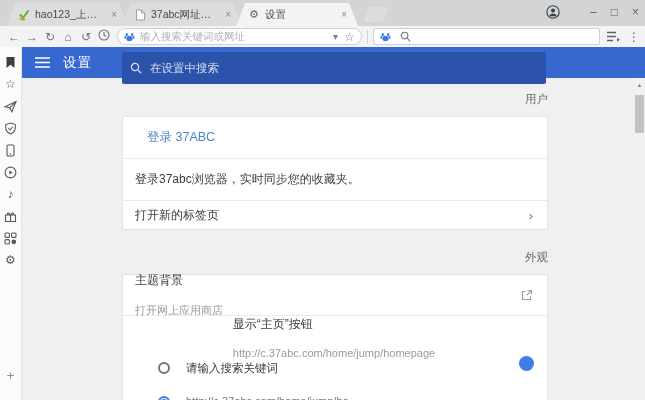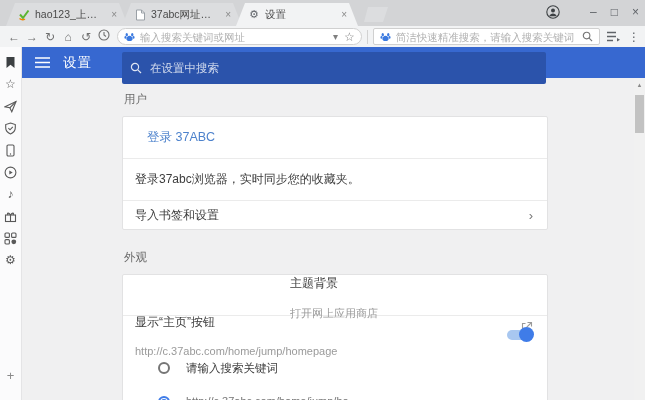--- a/index.html
+++ b/index.html
@@ -23,21 +23,21 @@
   .win-controls { position:absolute; top:3px; right:6px; display:flex; align-items:center; gap:14px; }
   .win-btn { font-size:12px; color:#5f6368; line-height:18px; }
   .profile-btn { margin-right:16px; display:flex; }
 
   
   .toolbar { height:21px; background:#f2f3f4; display:flex; align-items:center; padding:0 5px; }
   .nav-ic { width:18px; text-align:center; font-size:12px; color:#707070; flex:0 0 auto; }
   .omnibox { width:250px; height:17px; background:#fff; border:1px solid #d0d0d0; border-radius:9px;
     display:flex; align-items:center; padding:0 6px; margin-left:4px; }
   .omnibox input, .sbox input { border:none; outline:none; flex:1; font-size:10.5px; color:#555;
-    background:transparent; min-width:0; font-family:Liberation Sans, sans-serif; }
+    background:transparent; min-width:0; font-family:Liberation Mono, monospace; }
   .omnibox input::placeholder, .sbox input::placeholder { color:#b0b0b0; }
   .ob-right { display:flex; align-items:center; gap:6px; margin-left:auto; }
   .glyph-sm { font-size:10px; color:#808080; }
   .tb-sep { width:1px; height:14px; background:#d2d2d2; margin:0 5px; }
   .sbox { width:232px; height:17px; background:#fff; border:1px solid #d0d0d0; border-radius:2px;
     display:flex; align-items:center; padding:0 6px; }
   .tb-right { display:flex; align-items:center; gap:8px; margin-left:6px; }
   .dots { font-size:12px; color:#5f6368; letter-spacing:0; }
 
   
@@ -53,21 +53,21 @@
   .hamburger { margin-left:13px; display:flex; }
   .set-title { color:#fff; font-size:13.5px; margin-left:13px; letter-spacing:1px; }
   .hdr-search { position:absolute; left:100px; top:5px; width:424px; height:21px; background:#2b53ab;
     border-radius:2px; display:flex; align-items:center; padding:16px 8px; gap:8px; }
   .hdr-search input { border:none; outline:none; background:transparent; color:#fff; flex:1;
     font-size:11.5px; font-family:inherit; }
   .hdr-search input::placeholder { color:rgba(255,255,255,.78); }
 
   .settings-body { position:absolute; top:31px; left:0; right:11px; bottom:0; overflow:hidden; }
   .col { margin-left:100px; width:426px; }
-  .sec-head { font-size:11.5px; color:#696969; margin:14px 0 9px 2px; }
+  .sec-head { font-size:11.5px; color:#696969; margin:14px 0 9px 2px;text-align:right; }
   .card { background:#fff; border:1px solid #e2e2e3; border-radius:2px; }
   .row { display:flex; align-items:center; padding:0 14px 0 12px; }
   .divider { border-top:1px solid #ebebeb; }
   .link { color:#4d82cc; font-size:12.5px; }
   .row-text { font-size:12px; color:#3c3c3c; }
   .row-sub { font-size:11px; color:#9a9a9a; margin-top:14px; }
   .chev { margin-left:auto; color:#777; font-size:13px; }
   .two-line { display:flex; flex-direction:column; justify-content:center; }
 
   .toggle { margin-left:auto; width:26px; height:10px; background:#a8c7f0; border-radius:5px; position:relative; }
@@ -164,21 +164,20 @@
   <div class="sbox">
     <span style="display:flex;margin-right:5px;">
       <svg width="11" height="11" viewBox="0 0 12 12">
           <ellipse cx="3" cy="4" rx="1.3" ry="1.8" fill="#3b7ae0"></ellipse>
           <ellipse cx="9" cy="4" rx="1.3" ry="1.8" fill="#3b7ae0"></ellipse>
           <ellipse cx="1.6" cy="7" rx="1.1" ry="1.5" fill="#3b7ae0"></ellipse>
           <ellipse cx="10.4" cy="7" rx="1.1" ry="1.5" fill="#3b7ae0"></ellipse>
           <path d="M6 5.2c1.8 0 3.4 1.6 3.4 3.4 0 1.4-1.2 2.2-3.4 2.2S2.6 10 2.6 8.6C2.6 6.8 4.2 5.2 6 5.2z" fill="#3b7ae0"></path>
         </svg>
     </span>
-    <input placeholder="简洁快速精准搜索，请输入搜索关键词" style="">
     <span style="display:flex;margin-left:4px;">
       <svg width="11" height="11" viewBox="0 0 12 12">
           <circle cx="5" cy="5" r="3.6" fill="none" stroke="#757575" stroke-width="1.2"></circle>
           <path d="M7.8 7.8L11 11" stroke="#757575" stroke-width="1.2"></path>
         </svg>
     </span>
   </div>
 
   <div class="tb-right">
     <span style="display:flex;">
@@ -270,43 +269,43 @@
         <div class="card">
           <div class="row" style="height:41px; padding-left:24px;">
             <span class="link">登录 37ABC</span>
           </div>
           <div class="divider"></div>
           <div class="row" style="height:41px;">
             <span class="row-text">登录37abc浏览器，实时同步您的收藏夹。</span>
           </div>
           <div class="divider"></div>
           <div class="row" style="height:28px;">
-            <span class="row-text">导入书签和设置</span>
+            <span class="row-text">打开新的标签页</span>
             <span class="chev">›</span>
           </div>
         </div>
 
         <div class="sec-head" style="margin-top:20px;">外观</div>
 
         <div class="card" style="height:160px;">
-          <div class="row" style="height:40px;flex-direction:column;">
+          <div class="row" style="height:40px;">
             <span class="two-line">
               <span class="row-text">主题背景</span>
               <span class="row-sub">打开网上应用商店</span>
             </span>
             <span style="margin-left:auto;display:flex;">
               <svg width="12" height="12" viewBox="0 0 12 12">
                   <path d="M4.5 2.5H1.5v8h8v-3" fill="none" stroke="#9a9a9a" stroke-width="1.1"></path>
                   <path d="M6.5 1.5h4v4" fill="none" stroke="#9a9a9a" stroke-width="1.1"></path>
                   <path d="M10.5 1.5L5.8 6.2" stroke="#9a9a9a" stroke-width="1.1"></path>
                 </svg>
             </span>
           </div>
           <div class="divider"></div>
-          <div class="row" style="height:38px;">
+          <div class="row" style="height:38px;flex-direction:column;">
             <span class="two-line">
               <span class="row-text">显示“主页”按钮</span>
               <span class="row-sub">http://c.37abc.com/home/jump/homepage</span>
             </span>
             <span class="toggle">
                 <span class="knob"></span>
               </span>
           </div>
           <div class="row" style="height:28px; padding-left:35px;">
             <span class="radio"></span>

